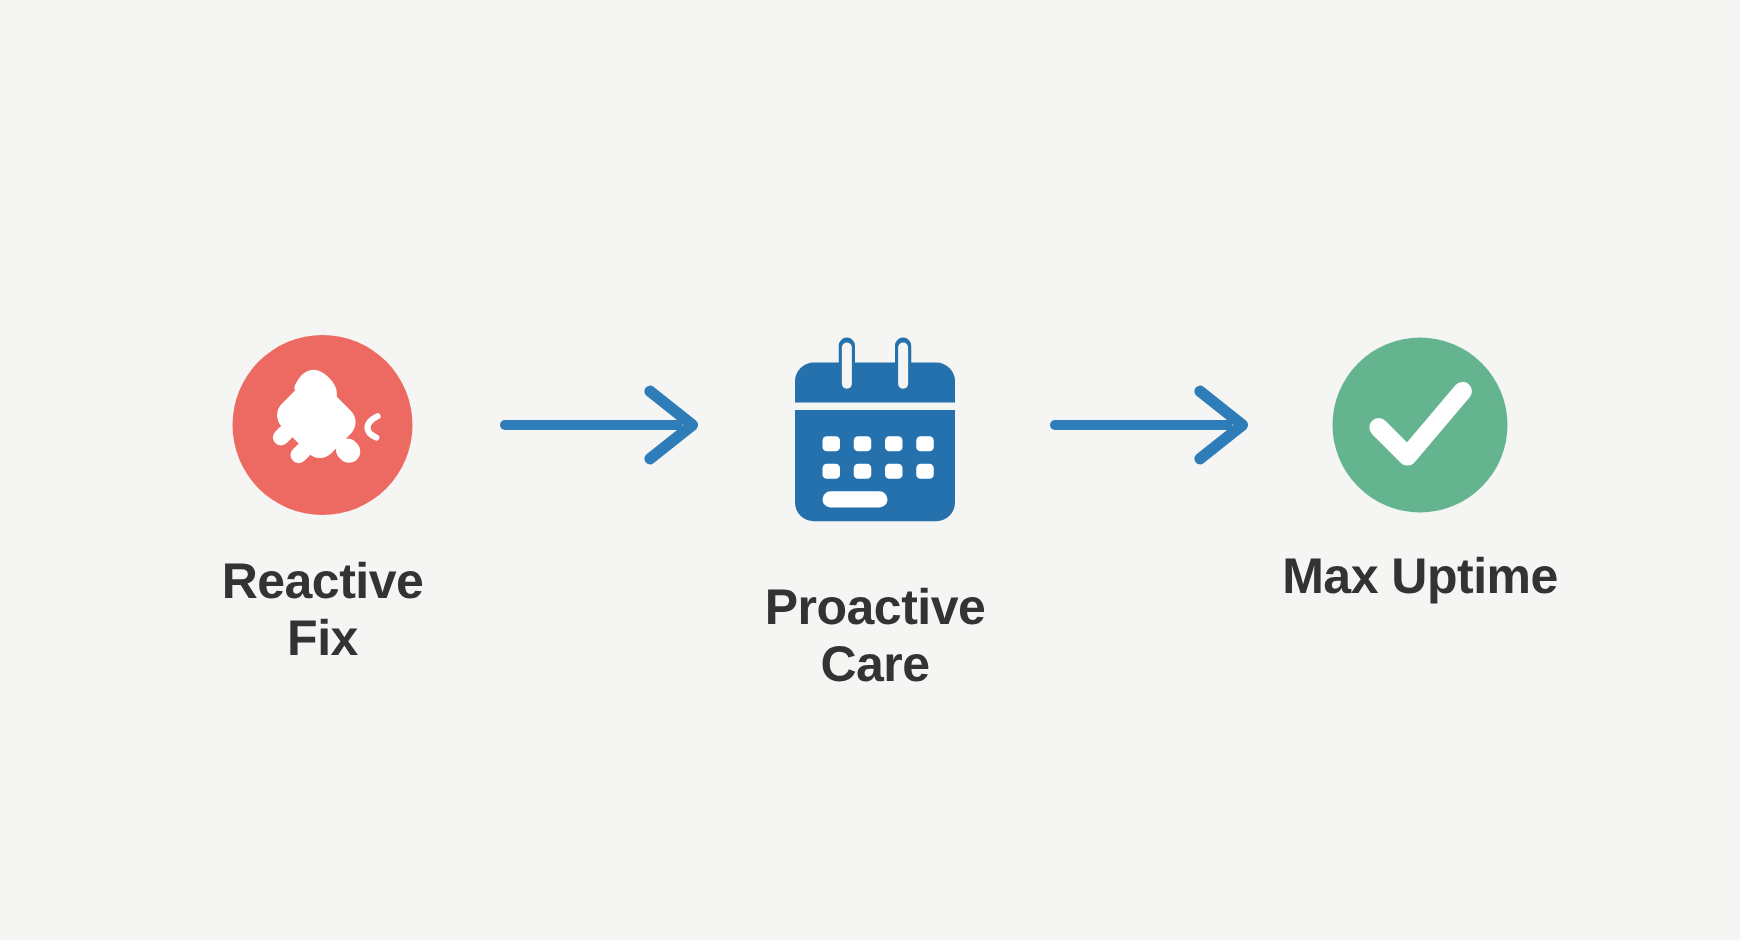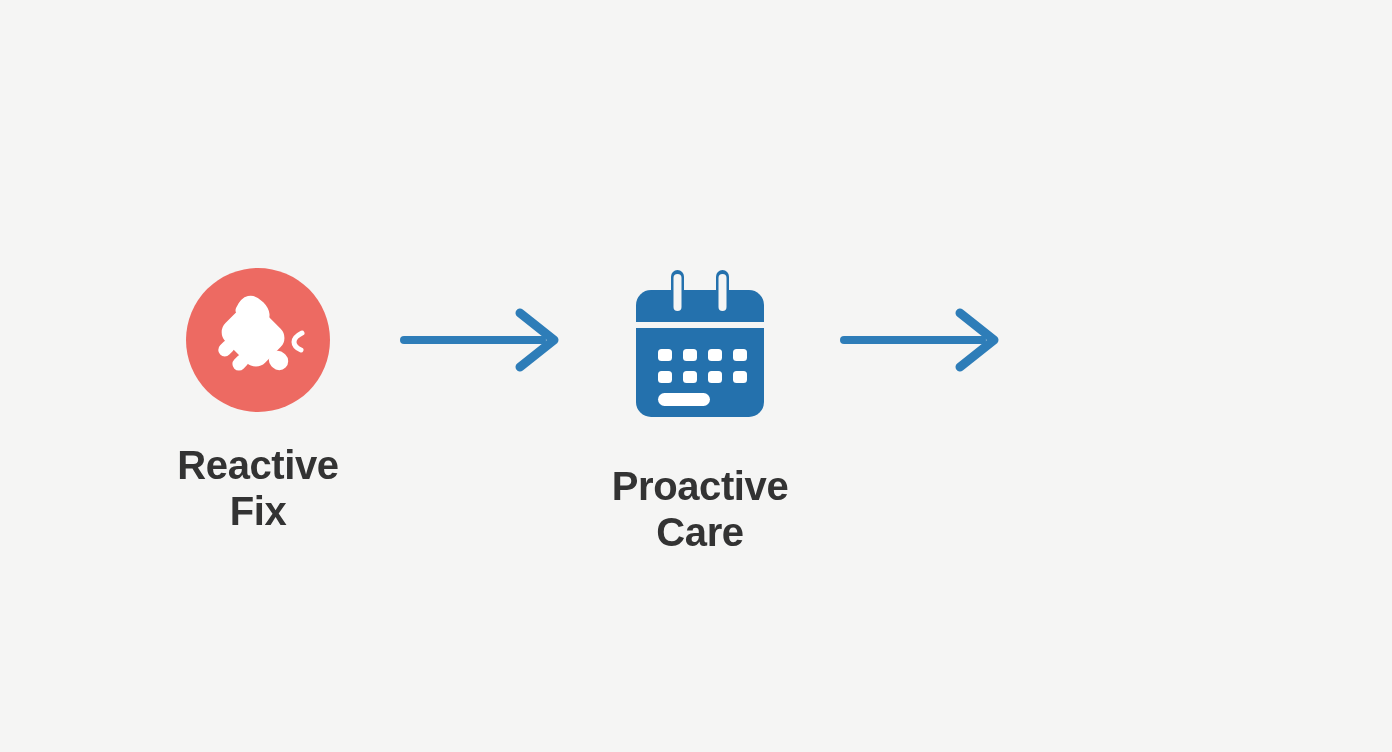--- a/index.html
+++ b/index.html
@@ -146,14 +146,23 @@
 Care</div>
   </div>
 
   <div class="connector" id="connector-two">
     <svg width="176" height="74" viewBox="0 0 176 74">
       <line x1="12" y1="37" x2="150" y2="37" stroke="#2e7db8" stroke-width="8" stroke-linecap="round"></line>
       <polyline points="128,10 162,37 128,64" fill="none" stroke="#2e7db8" stroke-width="9" stroke-linecap="round" stroke-linejoin="round"></polyline>
     </svg>
   </div>
 
+  <div class="step" id="step-uptime">
+    <div class="step-icon">
+      <svg width="142" height="142" viewBox="0 0 142 142">
+        <circle cx="71" cy="71" r="70" fill="#64b58f"></circle>
+        <polyline points="38,73 61,96 105,44" fill="none" stroke="#ffffff" stroke-width="15" stroke-linecap="round" stroke-linejoin="round"></polyline>
+      </svg>
+    </div>
+    <div class="step-label">Max Uptime</div>
+  </div>
 
 </div>
 
 </body></html>

